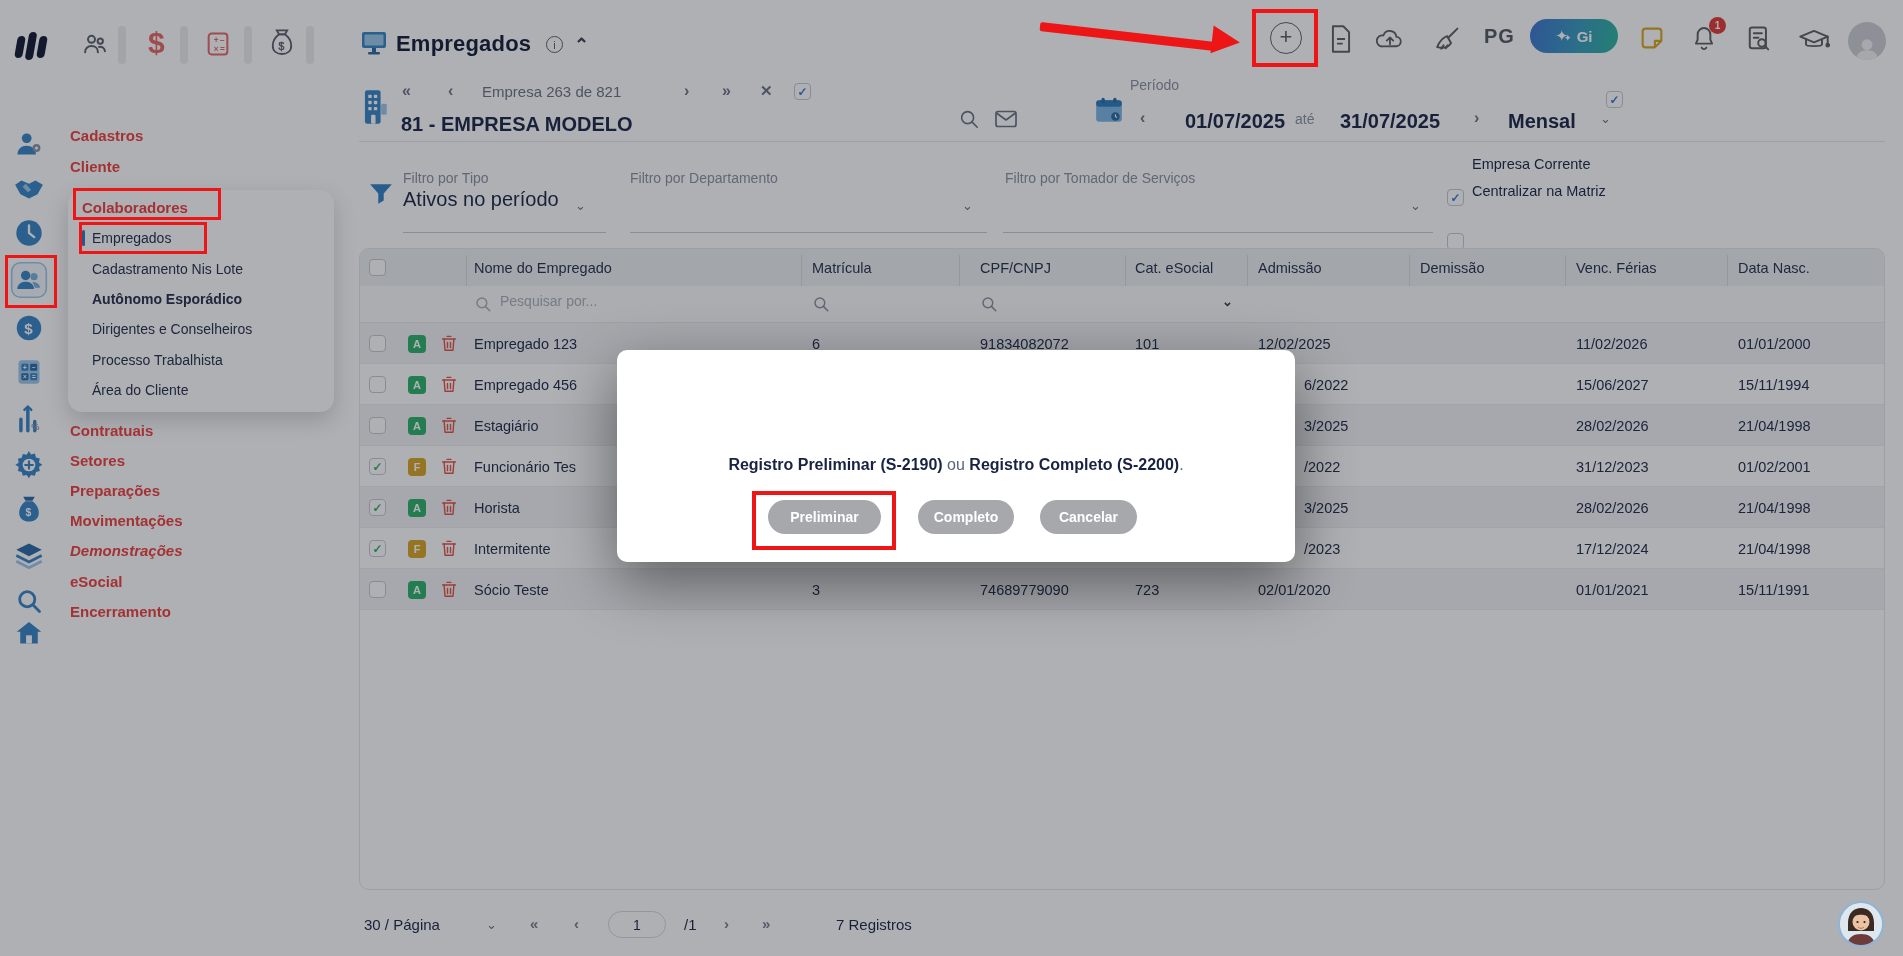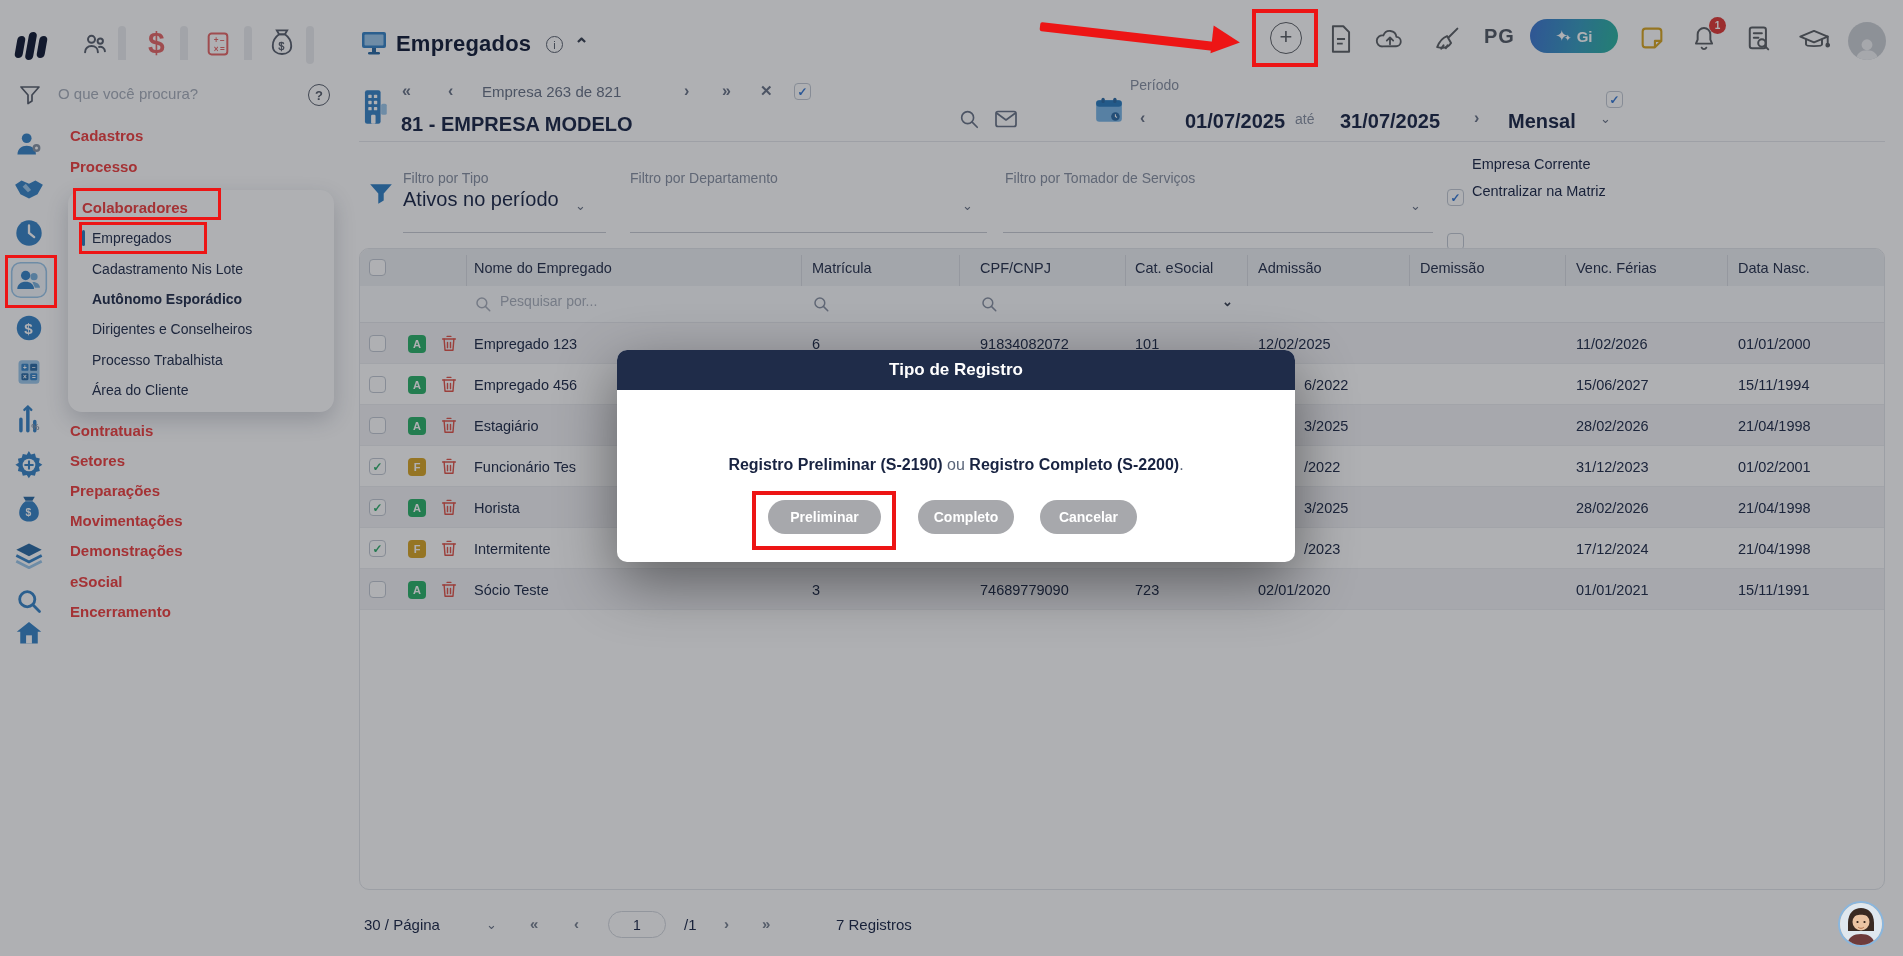--- a/index.html
+++ b/index.html
@@ -191,30 +191,20 @@
         </svg>
     </div>
     <div class="abs avatar-circ" style="left:1848px;top:22px;">
       <svg width="26" height="24" viewBox="0 0 24 22">
           <circle cx="12" cy="8" r="5" fill="#f2f3f5"></circle>
           <path d="M2 22c0-6 4.5-9 10-9s10 3 10 9z" fill="#f2f3f5"></path>
         </svg>
     </div>
   </div>
 
-  <div class="abs" style="left:0;top:60px;width:291px;height:896px;background:#fff;">
-
-    <div class="icon" style="left:18px;top:24px;">
-      <svg width="24" height="22" viewBox="0 0 24 22" fill="none" stroke="#5c6370" stroke-width="1.7" stroke-linejoin="round">
-          <path d="M3 3h18l-7 8v6l-4 2.5V11z"></path>
-        </svg>
-    </div>
-    <input class="abs search-input" style="left: 58px; top: 25px;" placeholder="O que você procura?">
-    <div class="abs q-circle" style="left:308px;top:24px;">?</div>
-  </div>
 
   <div>
     <div class="side-ic" style="top:127px;">
       <svg width="30" height="30" viewBox="0 0 26 26">
           <circle cx="11" cy="8" r="4.2" fill="#3b86c8"></circle>
           <path d="M3 22c0-4.8 3.6-7.5 8-7.5s8 2.7 8 7.5z" fill="#3b86c8"></path>
           <circle cx="19.5" cy="16.5" r="3.4" fill="#8a97a8"></circle>
           <circle cx="19.5" cy="16.5" r="1.3" fill="#fff"></circle>
         </svg>
     </div>
@@ -295,41 +285,41 @@
     <div class="side-ic" style="top:616px;">
       <svg width="28" height="26" viewBox="0 0 24 22">
           <path d="M12 1.5L1.5 10h3v10h15V10h3z" fill="#3b86c8"></path>
           <rect x="9.5" y="13" width="5" height="7" fill="#fff"></rect>
         </svg>
     </div>
   </div>
 
   <div class="abs" style="left:70px;top:120px;">
     <div class="menu-item" style="height:31px;">Cadastros</div>
-    <div class="menu-item" style="height:31px;">Processo</div>
+    <div class="menu-item" style="height:31px;">Cliente</div>
   </div>
 
   <div class="side-panel">
     <div class="menu-item" style="position:absolute;left:14px;top:2px;height:30px;">Colaboradores</div>
     <div class="abs" style="left:14px;top:33px;">
       <div class="sub-item active" style="height:30.4px;">Empregados</div>
       <div class="sub-item" style="height:30.4px;">Cadastramento Nis Lote</div>
       <div class="sub-item" style="height:30.4px;font-weight:bold;">Autônomo Esporádico</div>
       <div class="sub-item" style="height:30.4px;">Dirigentes e Conselheiros</div>
       <div class="sub-item" style="height:30.4px;">Processo Trabalhista</div>
       <div class="sub-item" style="height:30.4px;">Área do Cliente</div>
     </div>
   </div>
 
   <div class="abs" style="left:70px;top:415px;">
     <div class="menu-item" style="height:30.2px;">Contratuais</div>
     <div class="menu-item" style="height:30.2px;">Setores</div>
     <div class="menu-item" style="height:30.2px;">Preparações</div>
     <div class="menu-item" style="height:30.2px;">Movimentações</div>
-    <div class="menu-item" style="height:30.2px;">Demonstrações</div>
+    <div class="menu-item" style="height:30.2px;font-style:italic;">Demonstrações</div>
     <div class="menu-item" style="height:30.2px;">eSocial</div>
     <div class="menu-item" style="height:30.2px;">Encerramento</div>
   </div>
 
   <div class="icon" style="left:360px;top:88px;">
     <svg width="30" height="38" viewBox="0 0 26 34">
         <rect x="4" y="2" width="14" height="30" rx="2" fill="#3b86c8"></rect>
         <rect x="18.5" y="14" width="5" height="10" rx="1.5" fill="#9ec9ec"></rect>
         <g fill="#fff">
           <rect x="7" y="6" width="3" height="3" rx=".6"></rect>
@@ -607,21 +597,20 @@
   <div class="abs pag-sym" style="left:574px;top:915px;">‹</div>
   <div class="abs page-box" style="left:608px;top:911px;">1</div>
   <div class="abs pag-text" style="left:684px;top:916px;">/1</div>
   <div class="abs pag-sym" style="left:724px;top:915px;">›</div>
   <div class="abs pag-sym" style="left:762px;top:915px;">»</div>
   <div class="abs pag-text" style="left:836px;top:916px;">7 Registros</div>
 
   <div class="dim"></div>
 
   <div class="modal">
-    <div class="modal-head">Tipo de Registro</div>
     <div class="modal-line2">
       <b>Registro Preliminar (S-2190)</b><span> ou </span><b>Registro Completo (S-2200)</b><span>.</span>
     </div>
     <button class="mbtn" style="left:151px;width:113px;">Preliminar</button>
     <button class="mbtn" style="left:301px;width:96px;">Completo</button>
     <button class="mbtn" style="left:423px;width:97px;">Cancelar</button>
   </div>
 
   <div class="arrow-line"></div>
   <div class="arrow-head"></div>

